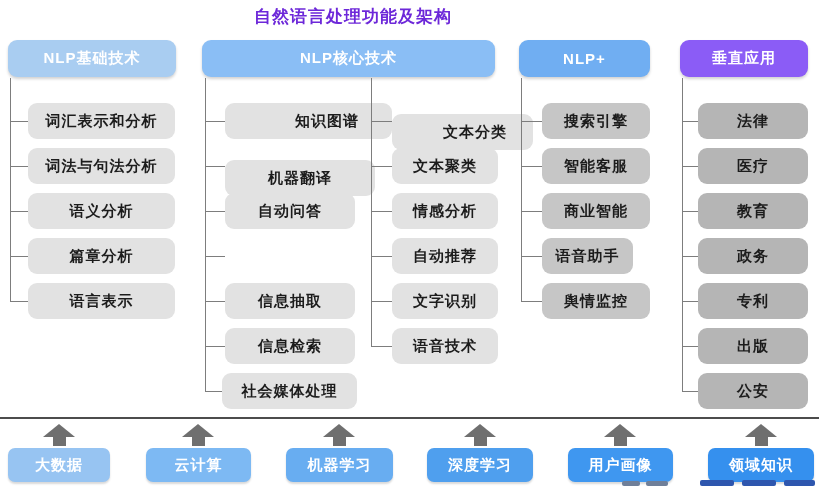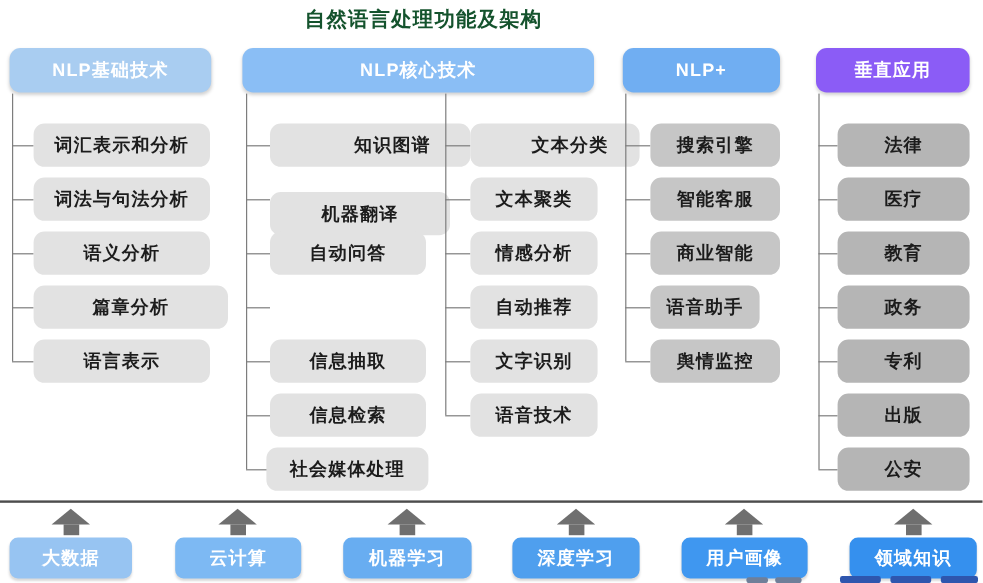--- a/index.html
+++ b/index.html
@@ -2,21 +2,21 @@
 <html><head>
 <meta charset="utf-8">
 <style>
   html,body{margin:0;padding:0;background:#fff;}
   .canvas{
     position:relative;width:819px;height:486px;background:#ffffff;overflow:hidden;
     font-family:"Liberation Sans","DejaVu Sans",sans-serif;
   }
   .title{
     position:absolute;top:5px;left:0;width:706px;text-align:center;
-    font-size:17px;font-weight:700;color:#14532d;letter-spacing:1px;
+    font-size:17px;font-weight:700;color:#6d28d9;letter-spacing:1px;
   }
   .hdr{
     position:absolute;top:40px;height:37px;border-radius:9px;
     display:flex;align-items:center;justify-content:center;
     color:#ffffff;font-weight:700;font-size:15px;letter-spacing:1px;
     box-shadow:0 2px 3px rgba(0,0,0,.18);
   }
   .hdr.h1{background:#a9cdf1;}
   .hdr.h2{background:#8abef5;}
   .hdr.h3{background:#70aef2;}
@@ -58,21 +58,21 @@
   <div class="vline" style="left:10px;top:78px;height:223px;"></div>
   <div class="tick" style="left:10px;top:121px;width:18px;"></div>
   <div class="tick" style="left:10px;top:166px;width:18px;"></div>
   <div class="tick" style="left:10px;top:211px;width:18px;"></div>
   <div class="tick" style="left:10px;top:256px;width:18px;"></div>
   <div class="tick" style="left:10px;top:301px;width:18px;"></div>
 
   <div class="box g1" style="left:28px;top:103px;width:147px;">词汇表示和分析</div>
   <div class="box g1" style="left:28px;top:148px;width:147px;">词法与句法分析</div>
   <div class="box g1" style="left:28px;top:193px;width:147px;">语义分析</div>
-  <div class="box g1" style="left:28px;top:238px;width:162px;">篇章分析</div>
+  <div class="box g1" style="left:28px;top:238px;width:147px;">篇章分析</div>
   <div class="box g1" style="left:28px;top:283px;width:147px;">语言表示</div>
 
   <div class="vline" style="left:205px;top:78px;height:313px;"></div>
   <div class="tick" style="left:205px;top:121px;width:20px;"></div>
   <div class="tick" style="left:205px;top:166px;width:20px;"></div>
   <div class="tick" style="left:205px;top:211px;width:20px;"></div>
   <div class="tick" style="left:205px;top:256px;width:20px;"></div>
   <div class="tick" style="left:205px;top:301px;width:20px;"></div>
   <div class="tick" style="left:205px;top:346px;width:20px;"></div>
   <div class="tick" style="left:205px;top:391px;width:20px;"></div>
@@ -85,21 +85,21 @@
   <div class="box g1" style="left:222px;top:373px;width:135px;">社会媒体处理</div>
 
   <div class="vline" style="left:371px;top:78px;height:268px;"></div>
   <div class="tick" style="left:371px;top:121px;width:21px;"></div>
   <div class="tick" style="left:371px;top:166px;width:21px;"></div>
   <div class="tick" style="left:371px;top:211px;width:21px;"></div>
   <div class="tick" style="left:371px;top:256px;width:21px;"></div>
   <div class="tick" style="left:371px;top:301px;width:21px;"></div>
   <div class="tick" style="left:371px;top:346px;width:21px;"></div>
 
-  <div class="box g1" style="left:392px;top:103px;width:116px;padding-left:25px;">文本分类</div>
+  <div class="box g1" style="left:392px;top:114px;width:116px;padding-left:25px;">文本分类</div>
   <div class="box g1" style="left:392px;top:148px;width:106px;">文本聚类</div>
   <div class="box g1" style="left:392px;top:193px;width:106px;">情感分析</div>
   <div class="box g1" style="left:392px;top:238px;width:106px;">自动推荐</div>
   <div class="box g1" style="left:392px;top:283px;width:106px;">文字识别</div>
   <div class="box g1" style="left:392px;top:328px;width:106px;">语音技术</div>
 
   <div class="vline" style="left:521px;top:78px;height:223px;"></div>
   <div class="tick" style="left:521px;top:121px;width:21px;"></div>
   <div class="tick" style="left:521px;top:166px;width:21px;"></div>
   <div class="tick" style="left:521px;top:211px;width:21px;"></div>

